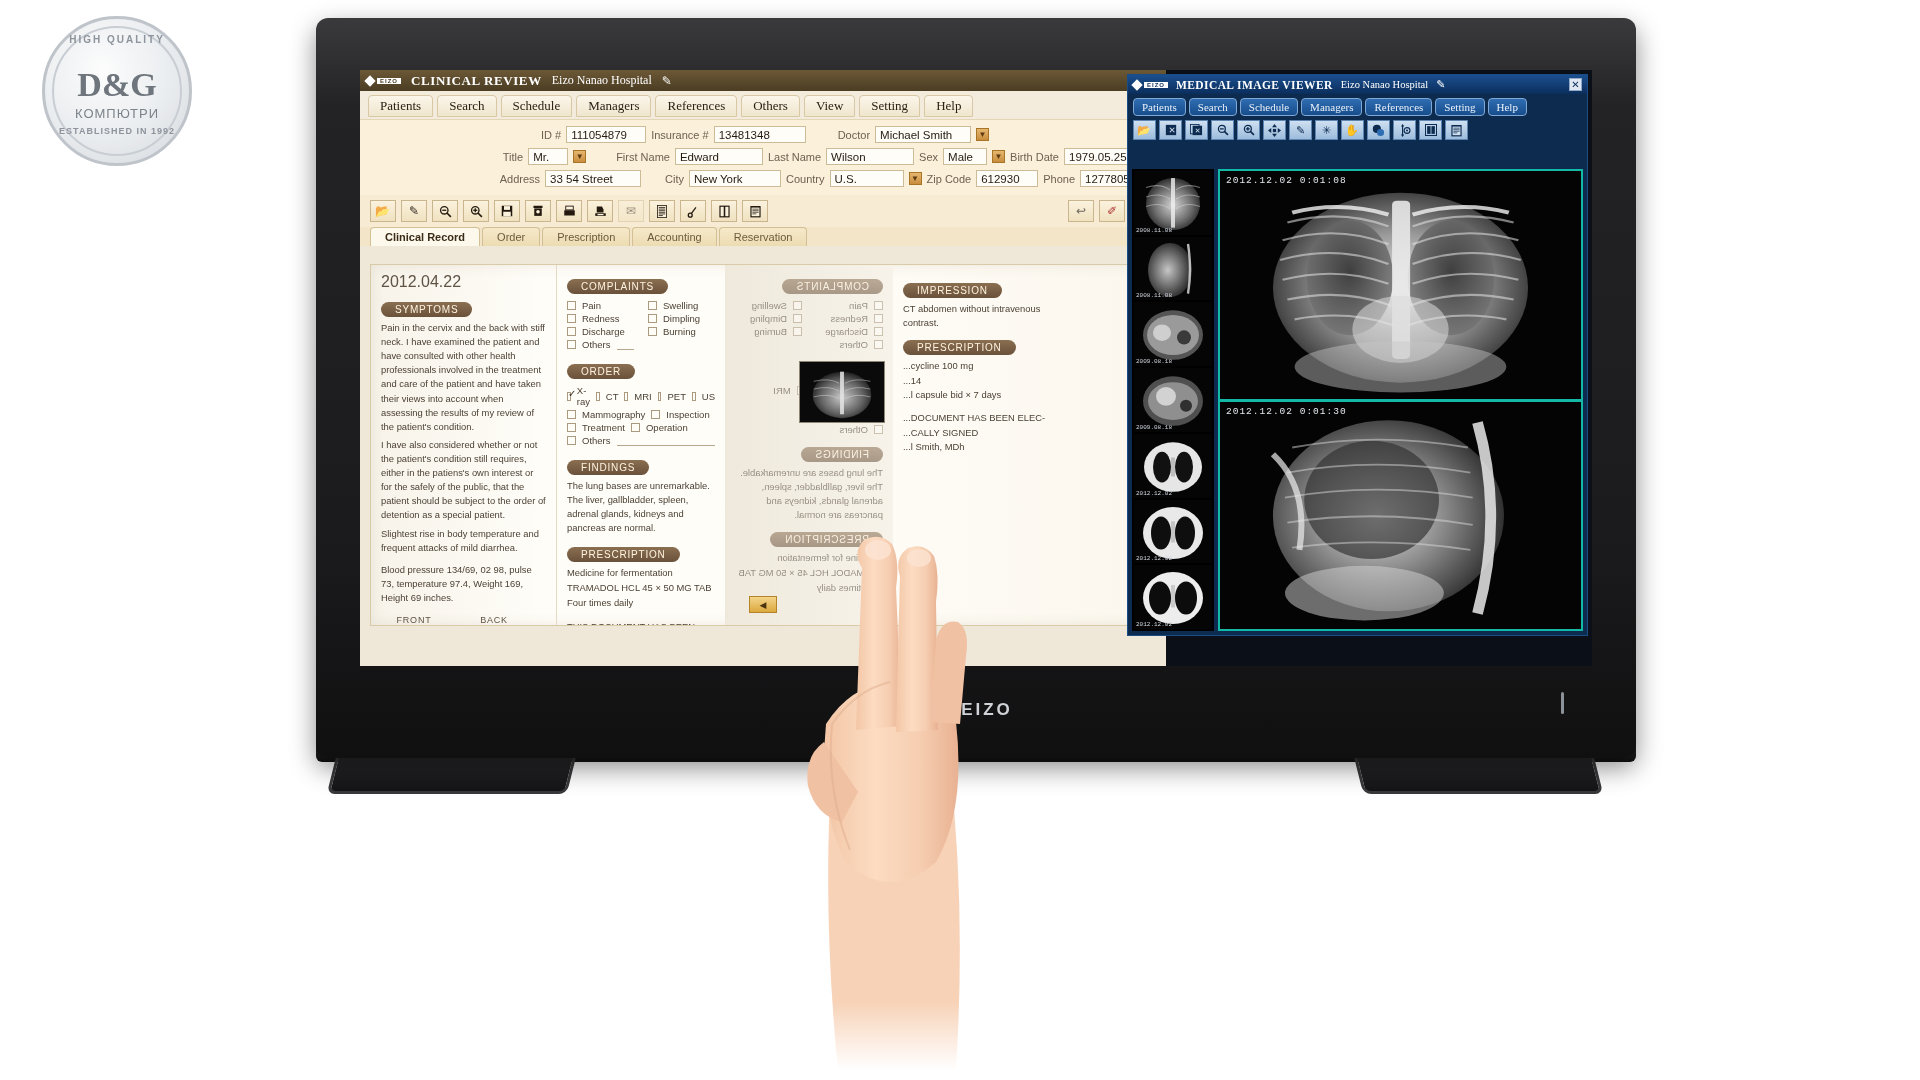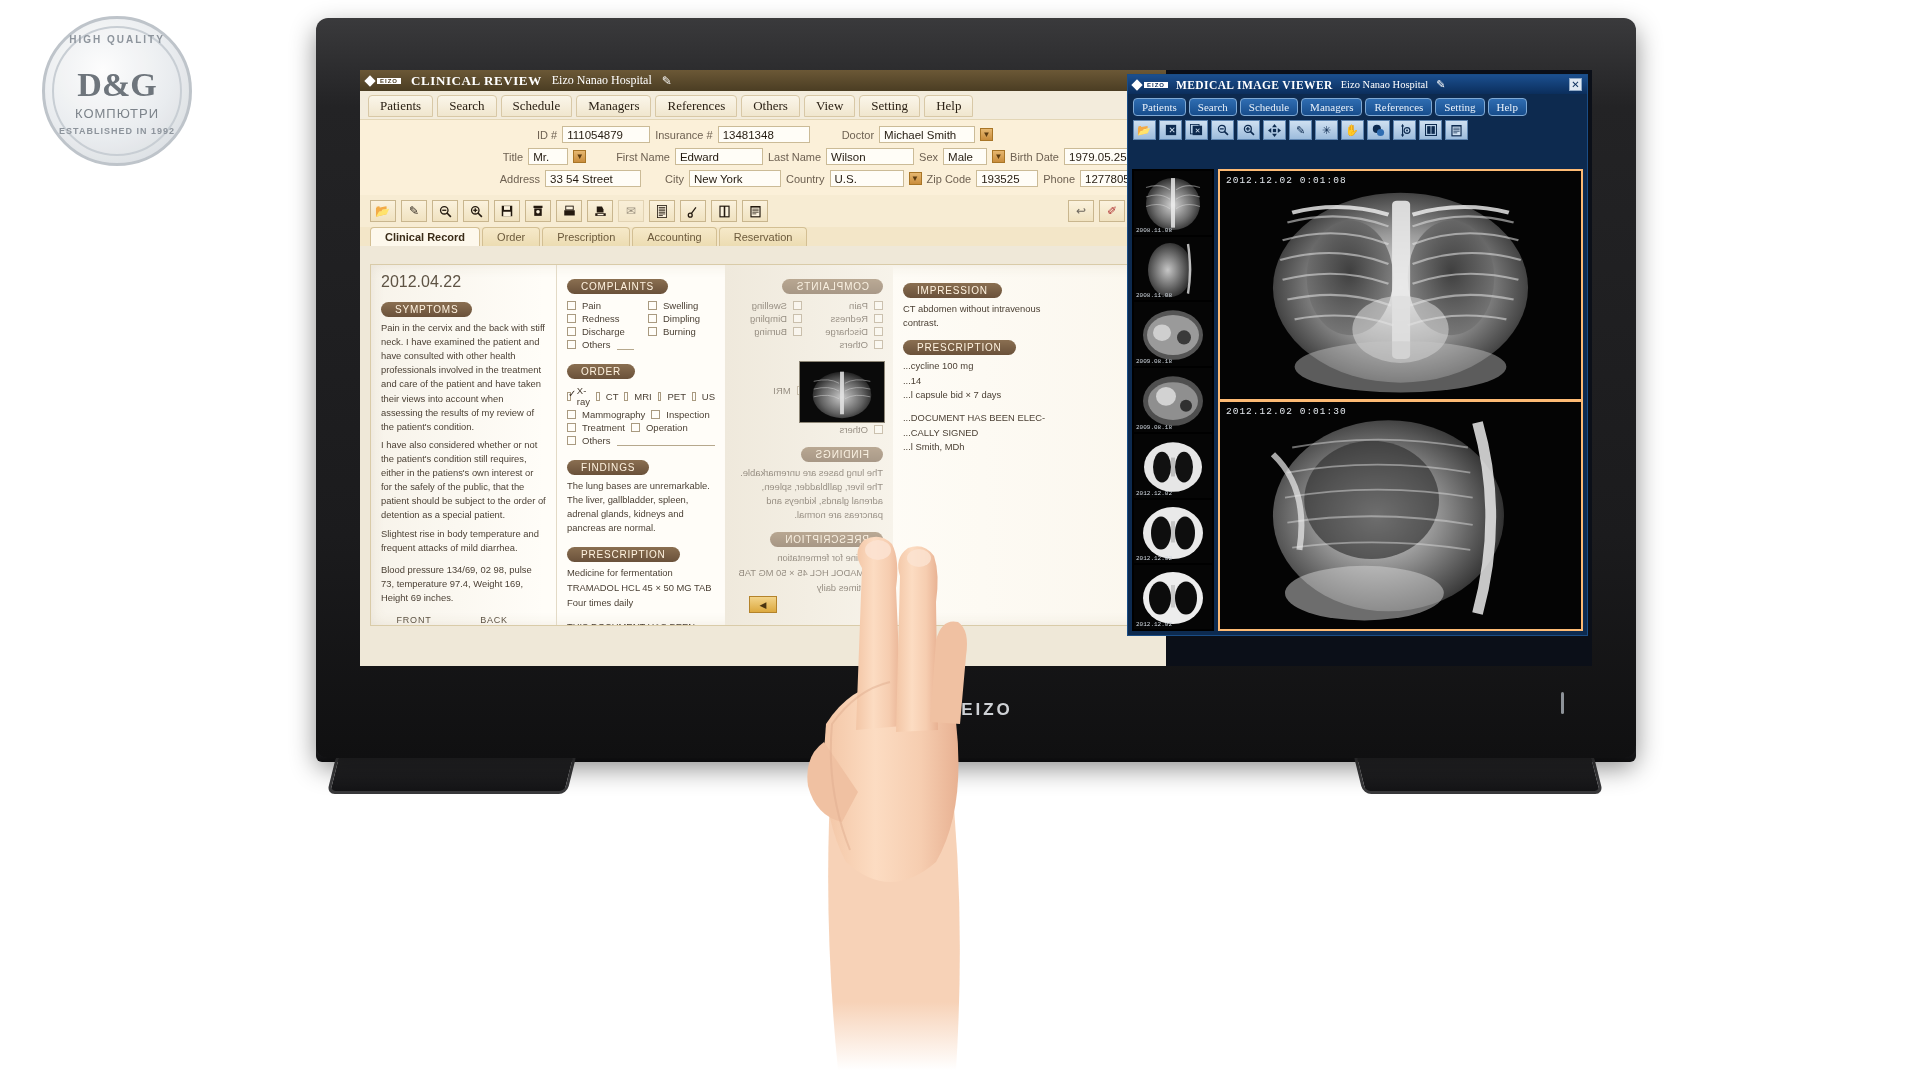--- a/index.html
+++ b/index.html
@@ -147,21 +147,21 @@
   .mvbtn { font-family:"Liberation Serif", serif; font-size:11px; color:#e9f1fa;
            background:linear-gradient(180deg,#2f6db2,#174d8c); border:1px solid #7fa9d4; border-radius:4px; padding:2px 8px; }
   #mv-toolbar { display:flex; gap:3px; padding:2px 5px 4px 5px; }
   .mvtb { width:23px; height:20px; background:linear-gradient(180deg,#cfe0f1,#9dbcdc); border:1px solid #5f86b2;
           display:flex; align-items:center; justify-content:center; color:#0d2a4f; font-size:11px; }
   #mv-id { text-align:center; color:#a9c6e6; font-size:10px; letter-spacing:1px; padding:1px 0 3px 0;margin-top:24px; }
   #mv-body { position:absolute; left:4px; right:4px; top:94px; bottom:4px; display:flex; gap:4px; }
   #thumbs { width:82px; background:#000; display:flex; flex-direction:column; gap:2px; padding:2px; overflow:hidden; }
   .thumb { position:relative; flex:1; background:#0a0a0a; overflow:hidden; }
   .thumb .tstamp { position:absolute; left:2px; bottom:1px; color:#cfd6de; font-size:6px; font-family:"Liberation Mono", monospace; }
-  #mainimgs { flex:1; background:#fdba74; display:flex; flex-direction:column; gap:3px; padding:2px; }
+  #mainimgs { flex:1; background:#14b8a6; display:flex; flex-direction:column; gap:3px; padding:2px; }
   .bigimg { position:relative; flex:1; background:#000; overflow:hidden; }
   .bigimg .stamp { position:absolute; left:6px; top:4px; color:#e4e9ef; font-size:9.5px;
                    font-family:"Liberation Mono", monospace; letter-spacing:1px; z-index:3; }
 
   
   #hand { position:absolute; left:760px; top:510px; width:280px; height:560px; z-index:50; }
 </style>
 </head>
 <body>
 
@@ -210,21 +210,21 @@
         <div class="menubtn">Others</div>
         <div class="menubtn">View</div>
         <div class="menubtn">Setting</div>
         <div class="menubtn">Help</div>
       </div>
 
       <div id="cr-fields">
         <div class="frow">
           <span class="spacer"></span>
           <span class="flabel">ID #</span>
-          <span class="fval" style="width:88px">111054879</span>
+          <span class="fval" style="width:80px">111054879</span>
           <span class="flabel">Insurance #</span>
           <span class="fval" style="width:92px">13481348</span>
           <span style="width:22px"></span>
           <span class="flabel">Doctor</span>
           <span class="fval" style="width:96px">Michael Smith</span>
           <span class="caret">▼</span>
           <span class="spacer"></span>
         </div>
 
         <div class="frow">
@@ -249,21 +249,21 @@
           <span class="spacer"></span>
           <span class="flabel">Address</span>
           <span class="fval" style="width:96px">33 54 Street</span>
           <span style="width:14px"></span>
           <span class="flabel">City</span>
           <span class="fval" style="width:92px">New York</span>
           <span class="flabel">Country</span>
           <span class="fval" style="width:74px">U.S.</span>
           <span class="caret">▼</span>
           <span class="flabel">Zip Code</span>
-          <span class="fval" style="width:62px">193525</span>
+          <span class="fval" style="width:62px">612930</span>
           <span class="flabel">Phone</span>
           <span class="fval" style="width:76px">127780575</span>
         </div>
       </div>
 
       <div id="cr-toolbar">
         <div class="tbtn">📂</div>
         <div class="tbtn">✎</div>
         <div class="tbtn">
           <svg width="13" height="13" viewBox="0 0 16 16">

